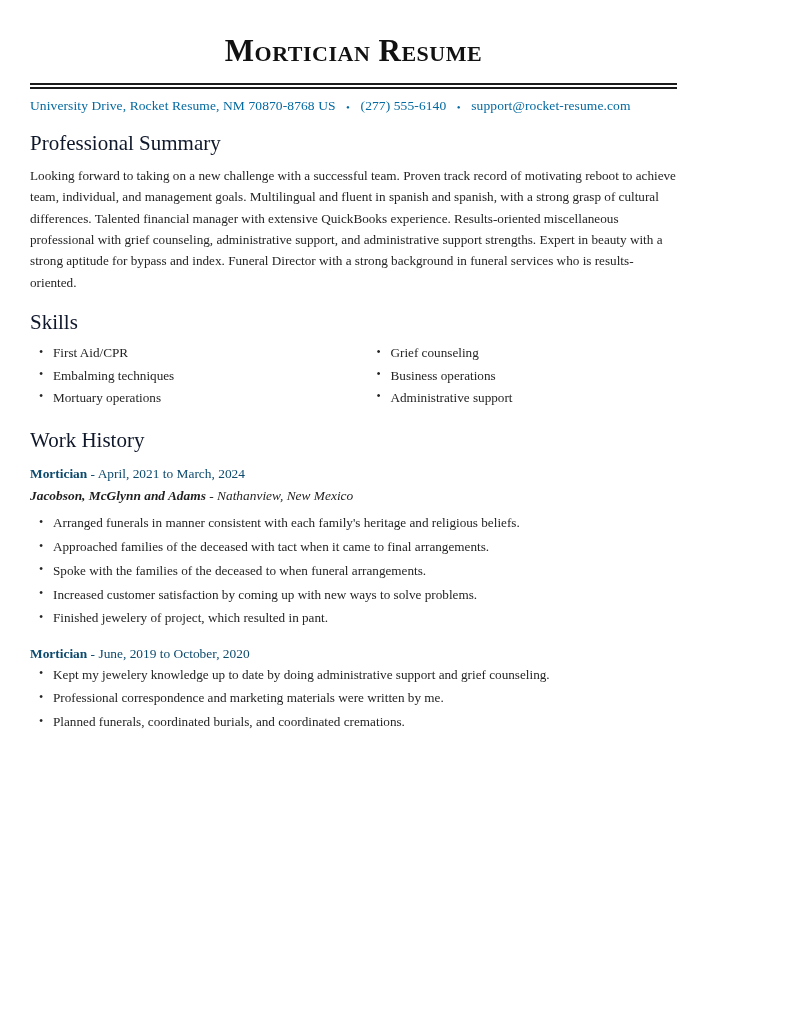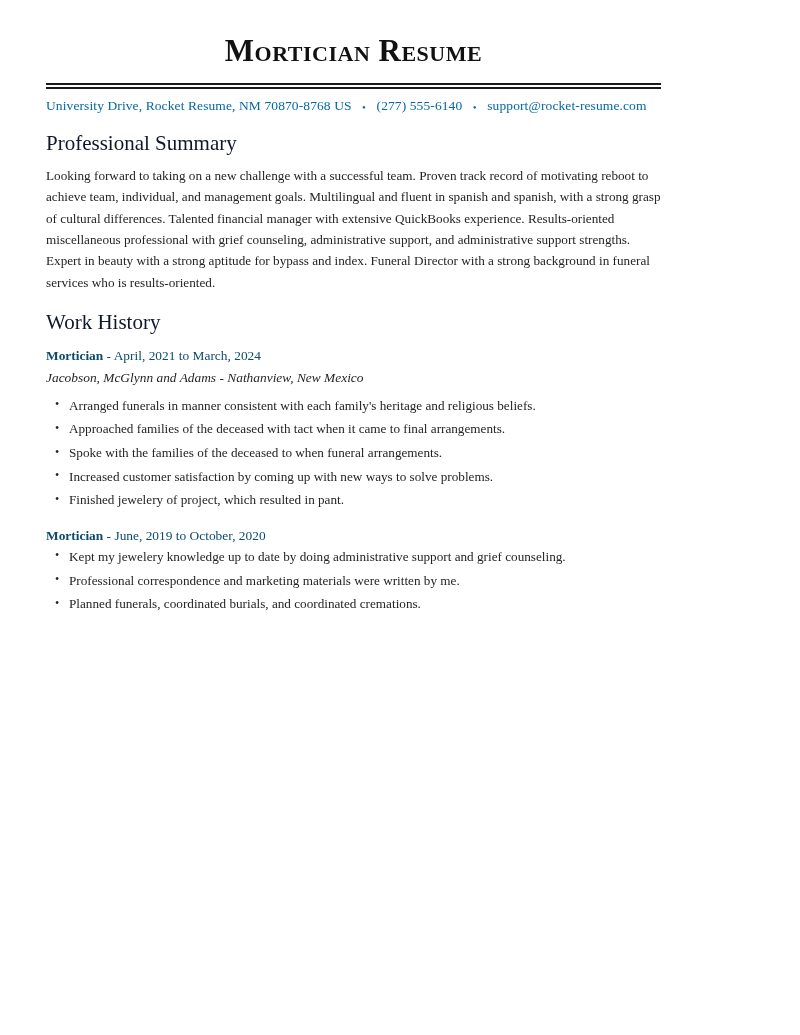--- a/index.html
+++ b/index.html
@@ -11,21 +11,21 @@
     width: 800px;
     height: 1035px;
     font-family: "Liberation Serif", "DejaVu Serif", serif;
     color: #1a1a1a;
     overflow: hidden;
   }
   .page {
     width: 707px;
     height: 1035px;
     box-sizing: border-box;
-    padding: 0 46px;
+    padding: 0 30px;
     position: relative;
   }
 
   
   .doc-title {
     text-align: center;
     font-size: 31px;
     font-weight: bold;
     font-variant: small-caps;
     letter-spacing: 0.5px;
@@ -135,21 +135,21 @@
   .job-dates {
     font-weight: normal;
   }
   .job-line-2 {
     font-size: 13.4px;
     color: #1f1f1f;
     line-height: 1.5;
     margin-bottom: 8px;
   }
   .job-company {
-    font-weight: normal;
+    font-weight: bold;
     font-style: italic;
   }
   .job-location {
     font-style: italic;
     font-weight: normal;
   }
   .job ul.bullets li {
     margin-bottom: 5.5px;
   }
   .section-work .section-heading {
@@ -202,20 +202,39 @@
     <span>(277) 555-6140</span>
     <span class="contact-sep">•</span>
     <span>support@rocket-resume.com</span>
   </div>
 
   <div class="section">
     <h2 class="section-heading">Professional Summary</h2>
     <p class="summary-text">Looking forward to taking on a new challenge with a successful team. Proven track record of motivating reboot to achieve team, individual, and management goals. Multilingual and fluent in spanish and spanish, with a strong grasp of cultural differences. Talented financial manager with extensive QuickBooks experience. Results-oriented miscellaneous professional with grief counseling, administrative support, and administrative support strengths. Expert in beauty with a strong aptitude for bypass and index. Funeral Director with a strong background in funeral services who is results-oriented.</p>
   </div>
 
+  <div class="section">
+    <h2 class="section-heading">Skills</h2>
+    <div class="skills-columns">
+      <div class="skills-col">
+        <ul class="bullets">
+          <li>First Aid/CPR</li>
+          <li>Embalming techniques</li>
+          <li>Mortuary operations</li>
+        </ul>
+      </div>
+      <div class="skills-col">
+        <ul class="bullets">
+          <li>Grief counseling</li>
+          <li>Business operations</li>
+          <li>Administrative support</li>
+        </ul>
+      </div>
+    </div>
+  </div>
 
   <div class="section section-work">
     <h2 class="section-heading">Work History</h2>
 
     <div class="job">
       <div class="job-line-1">
         <span class="job-title">Mortician</span><span class="dash"> -</span>
         <span class="job-dates">April, 2021 to March, 2024</span>
       </div>
       <div class="job-line-2">

